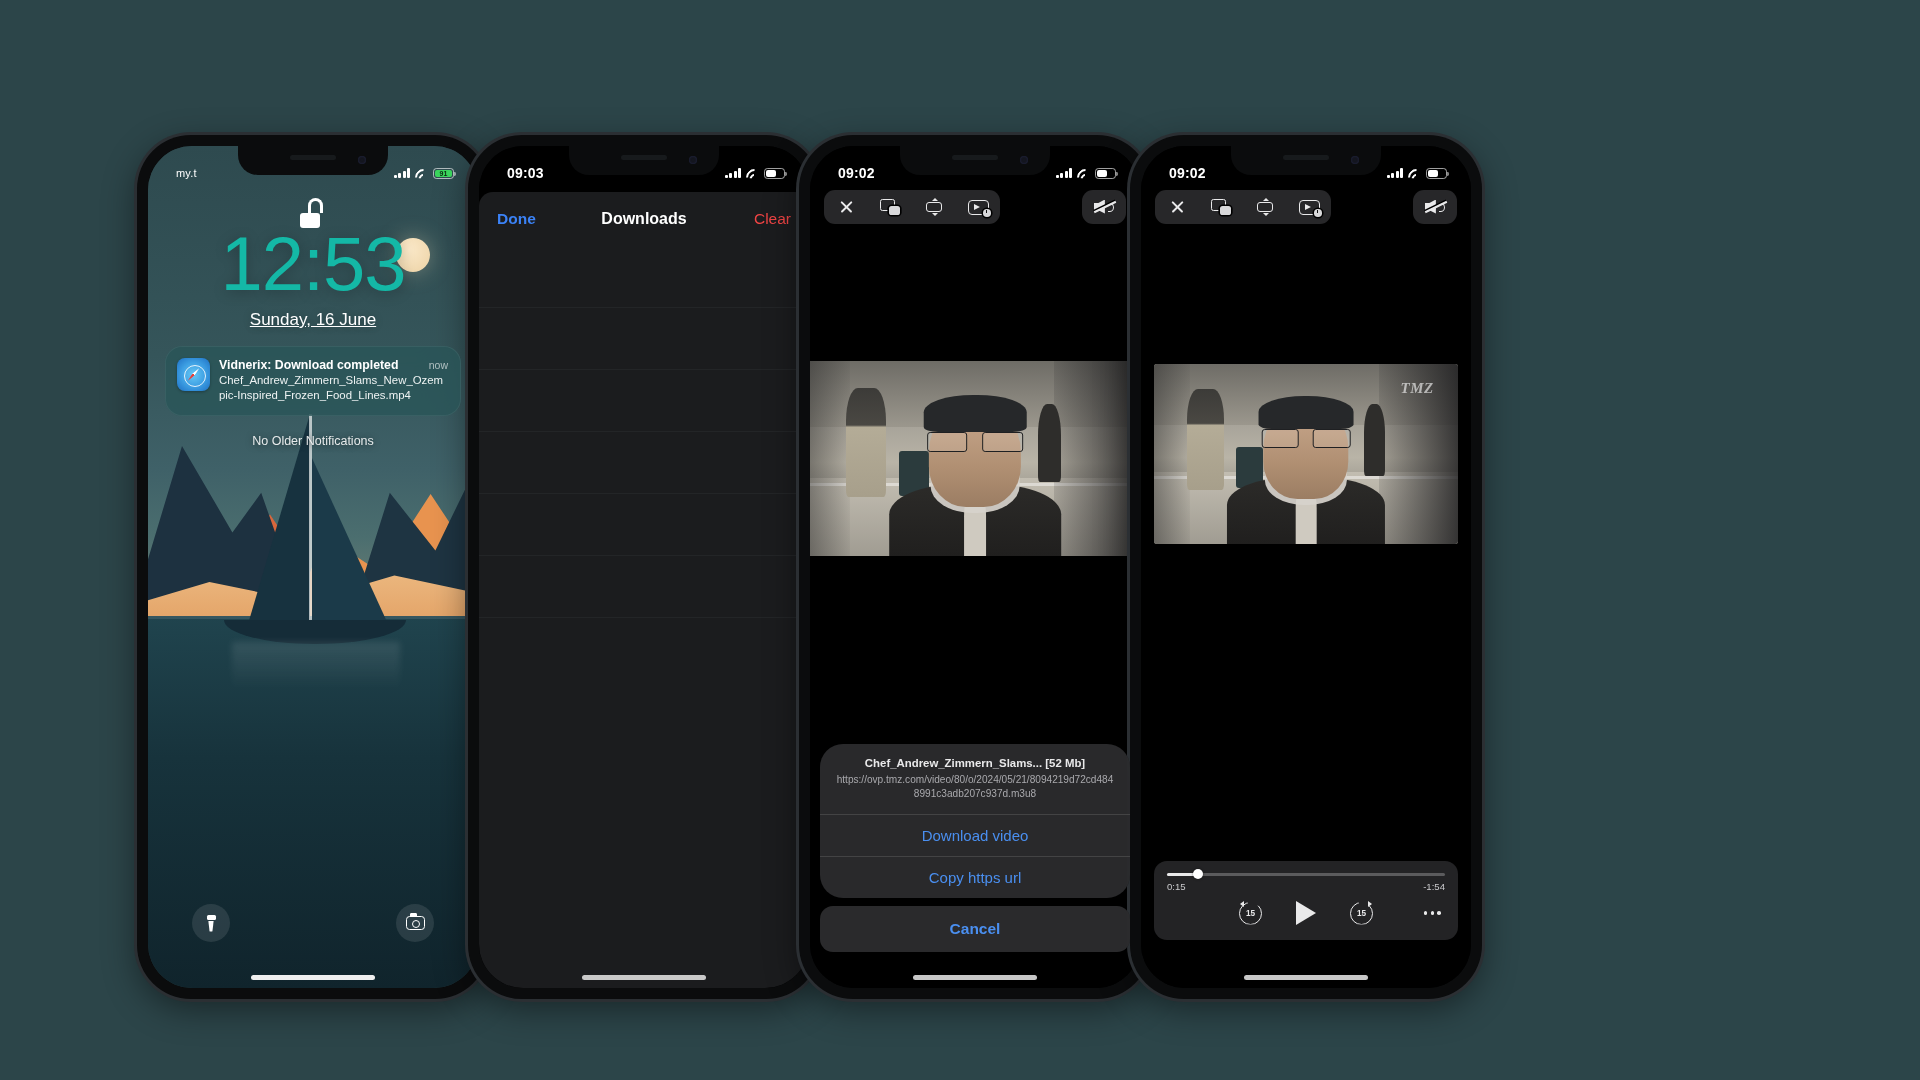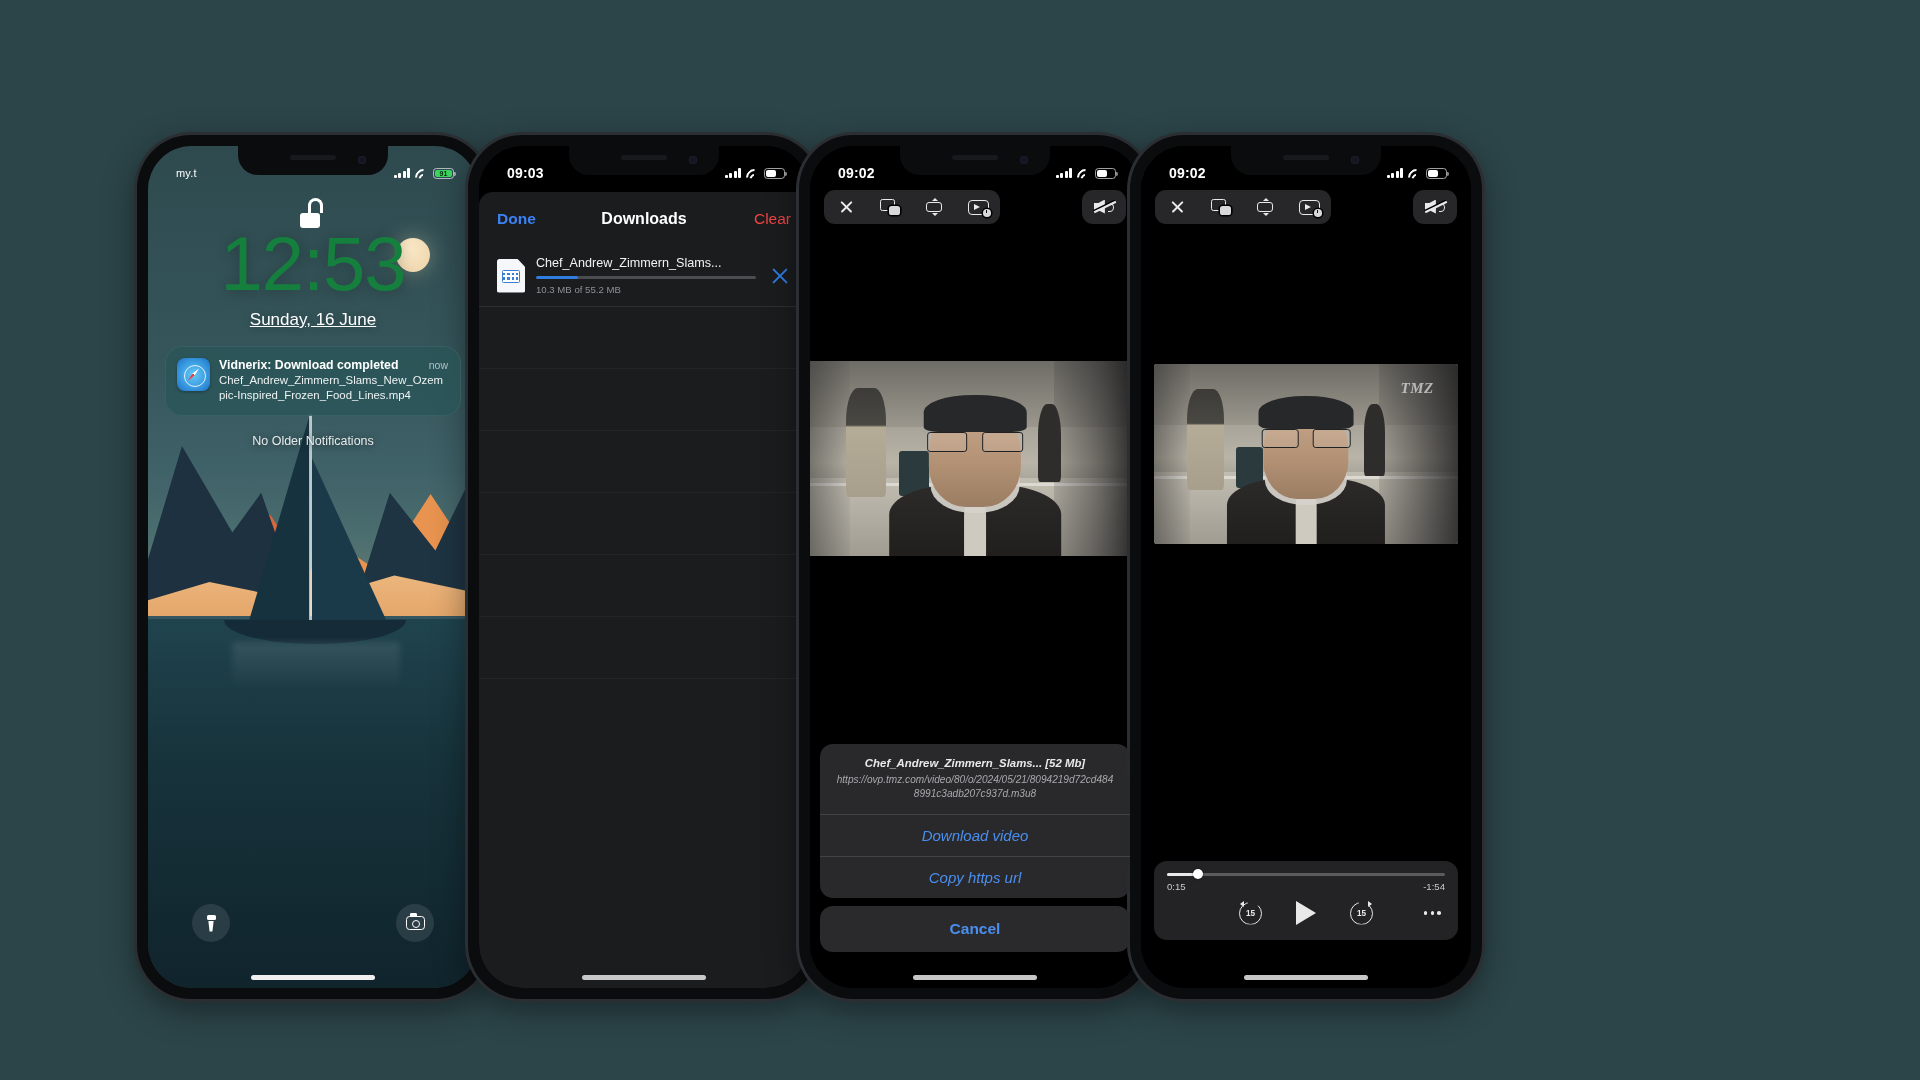--- a/index.html
+++ b/index.html
@@ -173,21 +173,21 @@
   .lock-body {
     position:absolute; bottom:0; left:0; width:20px; height:15px;
     border-radius:3px; background:#fff;
   }
   .lock-shackle {
     position:absolute; top:0; left:8px; width:15px; height:15px;
     border:3.4px solid #fff; border-radius:8px 8px 0 0; border-bottom:none;
   }
   .lock-time {
     position:absolute; top:80px; left:0; right:0; text-align:center;
-    color:#15803d; font-size:76px; font-weight:300; letter-spacing:-1px;
+    color:#14b8a6; font-size:76px; font-weight:300; letter-spacing:-1px;
     line-height:1; z-index:10; text-shadow:0 2px 14px rgba(0,0,0,.25);
   }
   .lock-date {
     position:absolute; top:164px; left:0; right:0; text-align:center;
     color:#fff; font-size:17px; font-weight:400; z-index:10;
     text-shadow:0 1px 8px rgba(0,0,0,.3);
     text-decoration:underline;
   }
   .notif {
     position:absolute; top:200px; left:17px; right:17px;
@@ -500,23 +500,22 @@
     font-weight:800; font-style:italic; letter-spacing:.5px;
     font-family:"Liberation Serif", serif;
   }
 
   
   .sheet-wrap {
     position:absolute; left:10px; right:10px; bottom:36px; z-index:50;
   }
   .sheet-card {
     background:rgba(44,44,46,.93);
-    border-radius:13px; overflow:hidden;
+    border-radius:23px; overflow:hidden;
     backdrop-filter:blur(22px);
-    font-style:italic;
   }
   .sheet-head { padding:13px 16px 13px; text-align:center; }
   .sheet-head-title {
     color:#e9e9ea; font-size:11.4px; font-weight:700; margin-bottom:4px;
   }
   .sheet-head-sub {
     color:#a9a9ad; font-size:10.1px; line-height:1.38; word-break:break-all;
   }
   .sheet-item {
     border-top:.5px solid rgba(255,255,255,.12);
@@ -688,33 +687,20 @@
         </div>
 
         <div class="dl-sheet">
           <div class="dl-nav">
             <div class="dl-done">Done</div>
             <div class="dl-title">Downloads</div>
             <div class="dl-clear">Clear</div>
           </div>
 
           <div class="dl-list">
-            <div class="dl-row">
-              <div class="dl-filetype">
-                <div class="film"></div>
-              </div>
-              <div class="dl-info">
-                <div class="dl-name">Chef_Andrew_Zimmern_Slams...</div>
-                <div class="dl-progress">
-                  <i style="width:19%"></i>
-                </div>
-                <div class="dl-size">10.3 MB of 55.2 MB</div>
-              </div>
-              <div class="dl-cancel"></div>
-            </div>
             <div class="dl-empty-row"></div>
             <div class="dl-empty-row"></div>
             <div class="dl-empty-row"></div>
             <div class="dl-empty-row"></div>
             <div class="dl-empty-row"></div>
             <div class="dl-empty-row"></div>
           </div>
         </div>
 
         <div class="notch">

